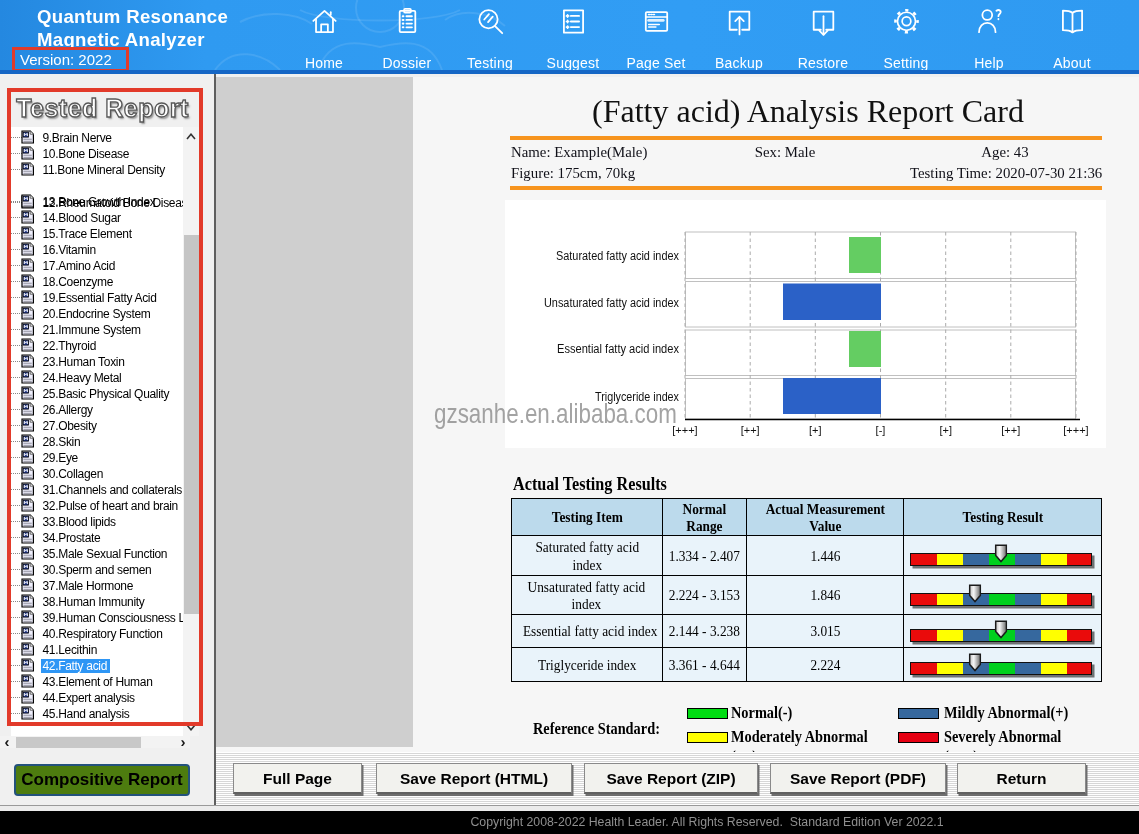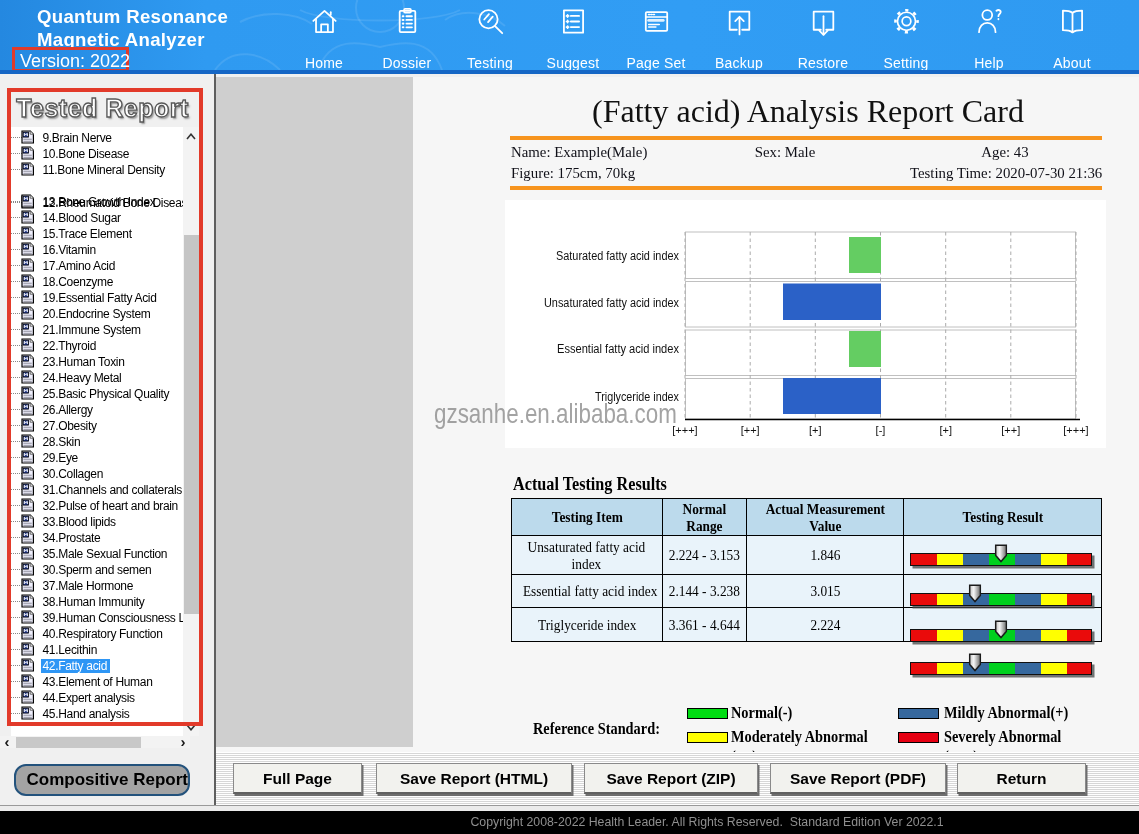--- a/index.html
+++ b/index.html
@@ -2,21 +2,21 @@
 <html><head><meta charset="utf-8"><style>
 *{margin:0;padding:0;box-sizing:border-box}
 html,body{width:1139px;height:834px;overflow:hidden}
 body{font-family:"Liberation Sans",sans-serif;position:relative;background:#ececec}
 #root{position:absolute;left:0;top:0;width:1139px;height:834px;overflow:hidden}
 .abs{position:absolute}
 
 #hdr{left:0;top:0;width:1139px;height:70px;background:linear-gradient(90deg,#2488e0 0,#2f9af1 18%,#319df4 60%,#2f9af1 100%);overflow:hidden}
 #hdr .deco{position:absolute;left:0;top:0}
 #htitle{position:absolute;left:37px;top:5px;color:#fff;font-size:18.6px;font-weight:bold;line-height:23px;letter-spacing:0.3px}
-#hver{position:absolute;left:20px;top:51px;color:#fff;font-size:18px}
+#hver{position:absolute;left:20px;top:51px;color:#fff;font-size:15px}
 #vbox{position:absolute;left:12px;top:47px;width:117px;height:25px;border:3px solid #e13b2b}
 .nav{position:absolute;top:7px;width:82px;text-align:center;color:#fff}
 .nlab{font-size:14px;margin-top:15px;letter-spacing:0.2px}
 #dstrip{left:0;top:70px;width:1139px;height:4px;background:#1566c5}
 #ltier{left:0;top:74px;width:1139px;height:3px;background:#f0f0f0}
 
 #lpanel{left:0;top:77px;width:214px;height:728px;background:#f0f0f0}
 #vline{left:214px;top:74px;width:2px;height:731px;background:#5e5e5e}
 #list{left:11px;top:127px;width:188px;height:609px;background:#fff}
 #redbox{left:7px;top:88px;width:196px;height:638px;border:4px solid #e23a2a;z-index:30}
@@ -29,21 +29,21 @@
 
 #vsb{left:183px;top:127px;width:16px;height:609px;background:#f3f3f3}
 #vsb .up{position:absolute;left:0;top:0;width:16px;height:16px;color:#404040;font-size:12px;text-align:center;line-height:18px}
 #vsb .dn{position:absolute;left:0;bottom:0;width:16px;height:16px;color:#404040;font-size:12px;text-align:center;line-height:14px}
 #vsb .th{position:absolute;left:0.5px;top:108px;width:15px;height:379px;background:#c5c5c5}
 
 #hsb{left:0;top:736px;width:190px;height:12px;background:#f3f3f3}
 #hsb .lt,#hsb .rt{position:absolute;top:0;width:14px;height:12px;color:#1a1a1a;font-size:15px;font-weight:bold;text-align:center;line-height:11px}
 #hsb .lt{left:0}#hsb .rt{right:0}
 #hsb .th{position:absolute;left:16px;top:0.5px;width:125px;height:11px;background:#c8c8c8}
-#crbtn{left:14px;top:764px;width:176px;height:32px;background:#a3a3a3;border:2px solid #23527c;border-radius:12px;text-align:right;font-size:17px;font-weight:bold;line-height:28px;color:#000}
+#crbtn{left:14px;top:764px;width:176px;height:32px;background:#4d7c0f;border:2px solid #23527c;border-radius:4px;text-align:center;font-size:17px;font-weight:bold;line-height:28px;color:#000}
 
 #marea{left:216px;top:77px;width:923px;height:670px;background:#cfcfcf}
 #page{left:413px;top:77px;width:726px;height:674px;background:#f6f6f6;z-index:1}
 #ptitle{left:445px;top:93px;width:726px;height:36px;text-align:center;font-family:"Liberation Serif",serif;font-size:32px;color:#111;z-index:2}
 .orul{left:510px;width:592px;height:4px;background:#f7941e;z-index:2}
 .info{font-family:"Liberation Serif",serif;font-size:15.3px;color:#101018;z-index:2;white-space:nowrap;transform:scaleX(0.97)}
 .iL{transform-origin:0 50%}.iR{transform-origin:100% 50%}.iC{transform-origin:50% 50%}
 
 #wmark{left:434px;top:398px;z-index:3;font-size:28px;color:rgba(128,128,128,0.72);letter-spacing:0px;transform:scaleX(0.8);transform-origin:0 50%}
 #atr{left:513px;top:474px;font-family:"Liberation Serif",serif;font-weight:bold;font-size:18px;color:#000;z-index:2;transform:scaleX(0.9);transform-origin:0 50%}
@@ -677,20 +677,26 @@
 
 <div id="tablewrap">
 <table id="rtab" cellspacing="0">
 <tbody>
           <tr class="th">
             <td style="width:150px"><span class="cx">Testing Item</span></td>
             <td style="width:84px"><span class="cx">Normal<br>Range</span></td>
             <td style="width:156px"><span class="cx">Actual Measurement<br>Value</span></td>
             <td style="width:197px"><span class="cx">Testing Result</span></td>
           </tr>
+<tr style="height:40px">
+            <td><span class="cx">Saturated fatty acid<br>index</span></td>
+            <td><span class="cx">1.334 - 2.407</span></td>
+            <td><span class="cx">1.446</span></td>
+            <td></td>
+          </tr>
 <tr style="height:39px">
             <td><span class="cx">Unsaturated fatty acid<br>index</span></td>
             <td><span class="cx">2.224 - 3.153</span></td>
             <td><span class="cx">1.846</span></td>
             <td></td>
           </tr>
 <tr style="height:33px">
             <td><span class="cx">Essential fatty acid index</span></td>
             <td><span class="cx">2.144 - 3.238</span></td>
             <td><span class="cx">3.015</span></td>

